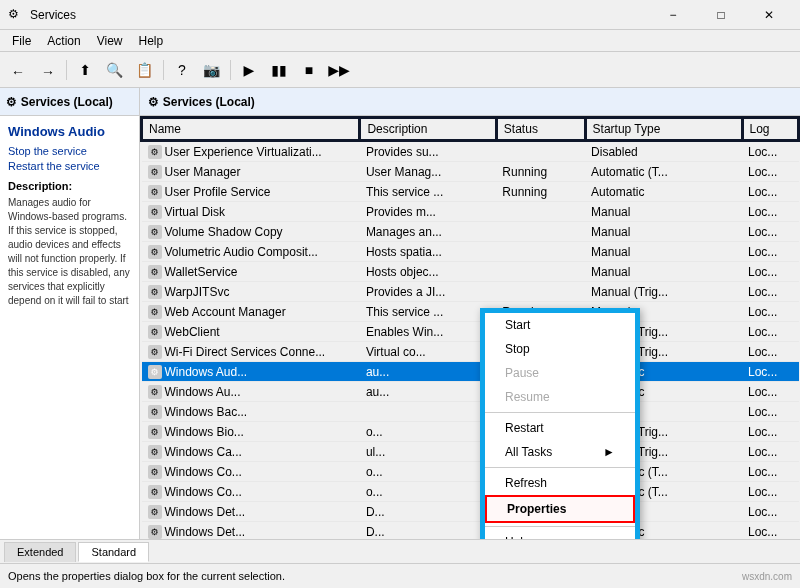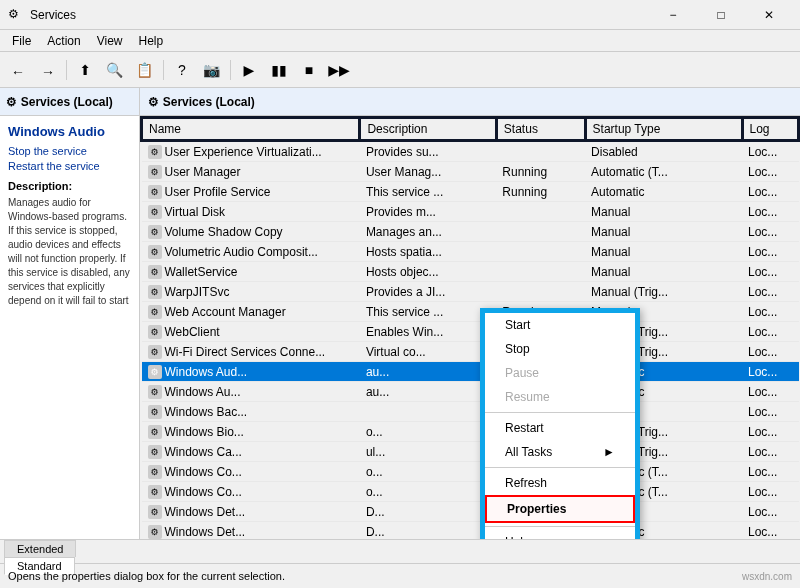--- a/index.html
+++ b/index.html
@@ -50,21 +50,21 @@
     
     
     .context-menu { position: absolute; background: white; border: 5px solid #0ea5e9; box-shadow: 2px 2px 8px rgba(0,0,0,0.3); z-index: 100; min-width: 160px; top: 220px; left: 340px; }
     .context-menu-item { padding: 5px 20px; cursor: pointer; font-size: 12px; }
     .context-menu-item.disabled { color: #aaa; cursor: default; }
     .context-menu-item.bold { font-weight: bold; border: 2px solid red; }
     .context-menu-sep { height: 1px; background: #ccc; margin: 3px 0; }
     .context-menu-item.has-sub { display: flex; justify-content: space-between; align-items: center; }
     
     
-    .tabs-bar { height: 24px; background: #f0f0f0; border-top: 1px solid #ccc; display: flex; align-items: flex-start; padding: 0 4px; flex-direction: column; }
+    .tabs-bar { height: 24px; background: #f0f0f0; border-top: 1px solid #ccc; display: flex; align-items: center; padding: 0 4px; }
     .tab { padding: 2px 12px; border: 1px solid #ccc; border-bottom: none; background: #e0e0e0; cursor: pointer; font-size: 11px; margin-right: 2px; height: 20px; display: flex; align-items: center; }
     .tab.active { background: white; border-bottom: 1px solid white; margin-bottom: -1px; }
     
     
     .status-bar { height: 25px; background: #f0f0f0; border-top: 1px solid #ccc; display: flex; align-items: center; padding: 0 8px; font-size: 11px; }
   </style>
 </head>
 <body>
 
 <div class="title-bar">

